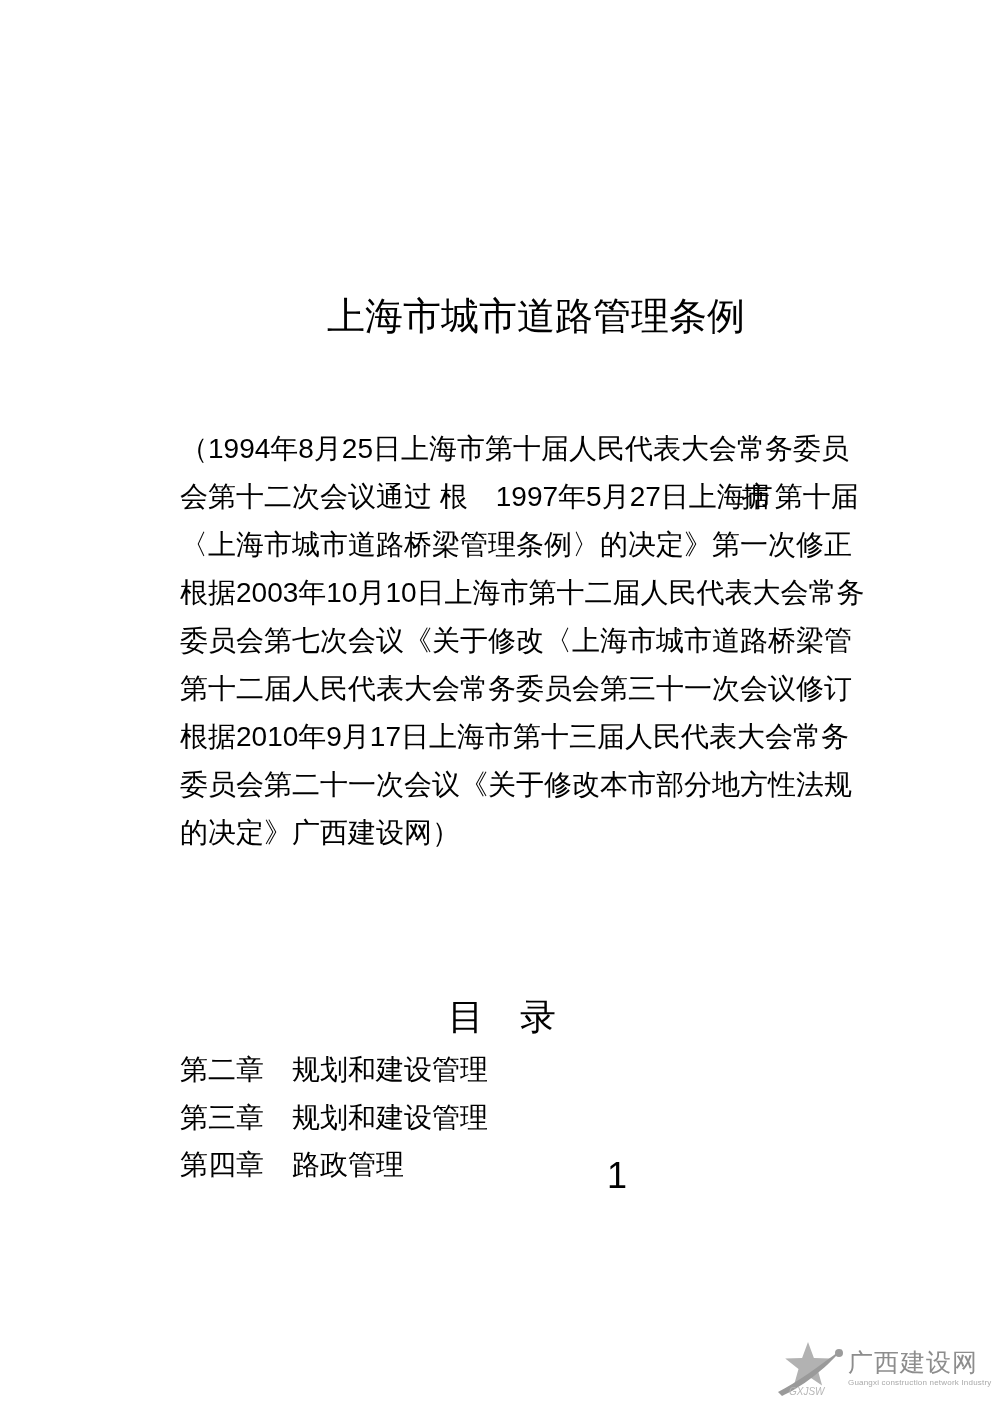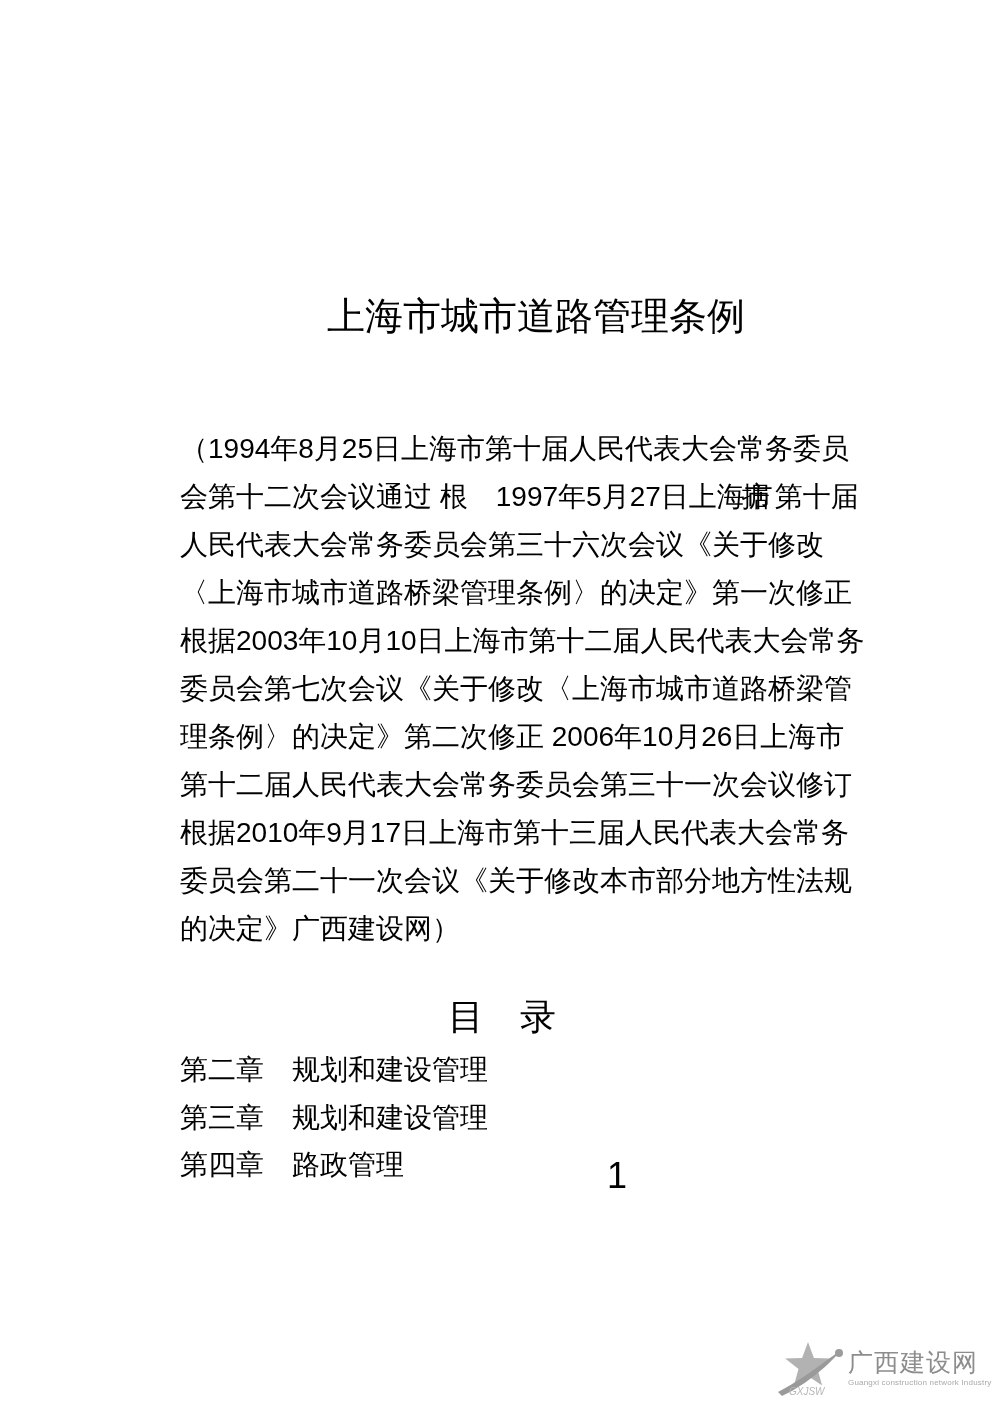--- a/index.html
+++ b/index.html
@@ -102,25 +102,23 @@
 </head>
 <body>
 
 <div class="page">
 
   <div class="doc-title">上海市城市道路管理条例</div>
 
   <div class="preamble">
     <div class="line">（1994年8月25日上海市第十届人民代表大会常务委员</div>
     <div class="line"><span>会第十二次会议通过 根　1997年5月27日上海</span><span class="overlap-stack"><span class="ov-base">市</span><span class="ov-top">据</span></span><span>第十届</span></div>
-    <div class="line">人民代表大会常务委员会第三十六次会议《关于修改</div>
     <div class="line">〈上海市城市道路桥梁管理条例〉的决定》第一次修正</div>
     <div class="line">根据2003年10月10日上海市第十二届人民代表大会常务</div>
     <div class="line">委员会第七次会议《关于修改〈上海市城市道路桥梁管</div>
-    <div class="line">理条例〉的决定》第二次修正 2006年10月26日上海市</div>
     <div class="line">第十二届人民代表大会常务委员会第三十一次会议修订</div>
     <div class="line">根据2010年9月17日上海市第十三届人民代表大会常务</div>
     <div class="line">委员会第二十一次会议《关于修改本市部分地方性法规</div>
     <div class="line">的决定》广西建设网）</div>
   </div>
 
   <div class="toc-heading">目　录</div>
 
   <div class="toc-list">
     <div class="toc-item">

